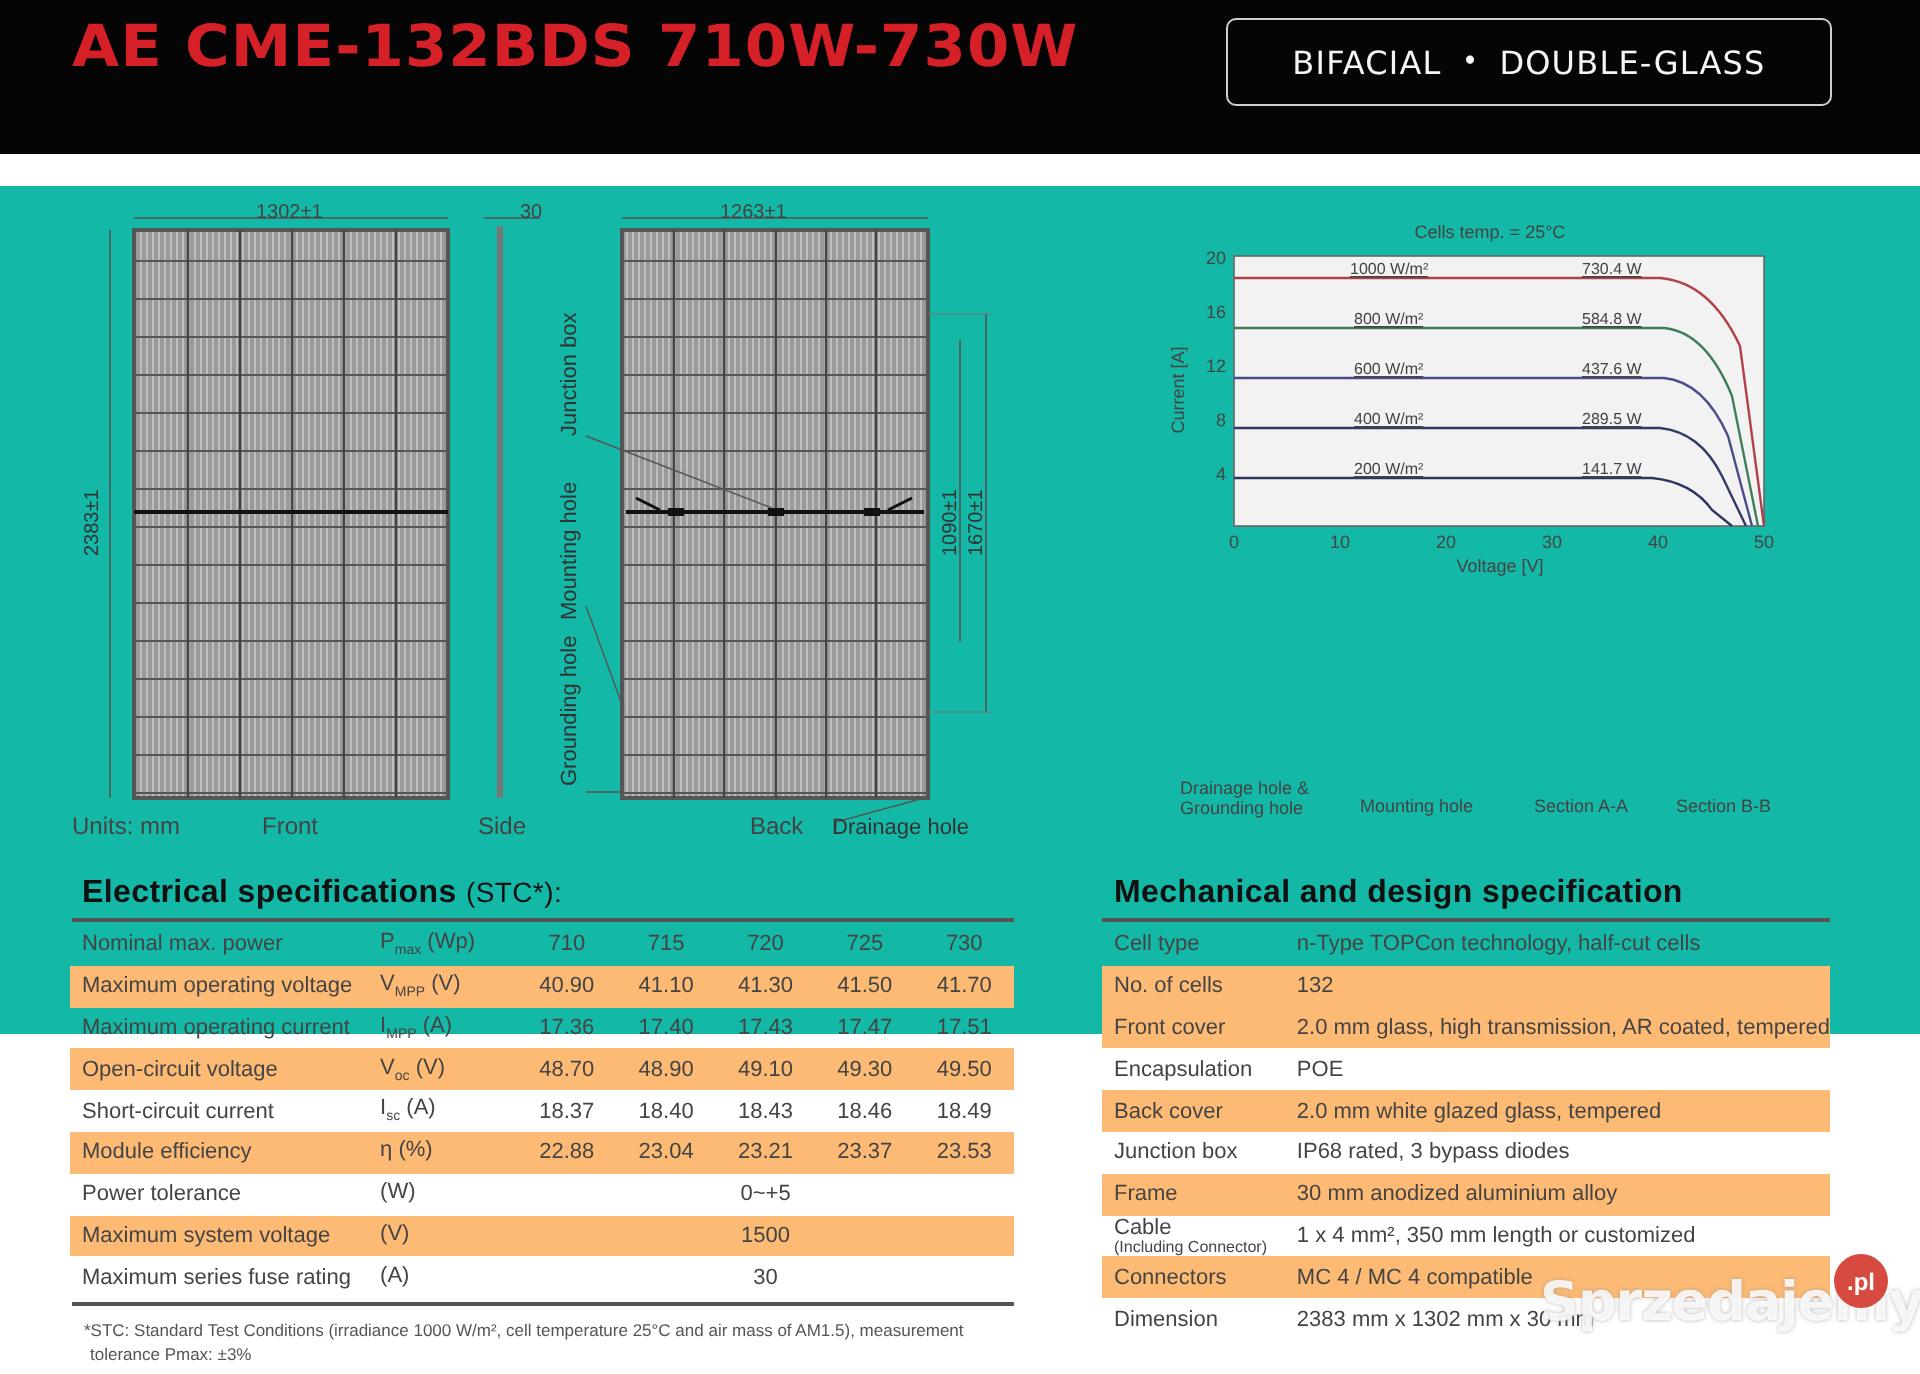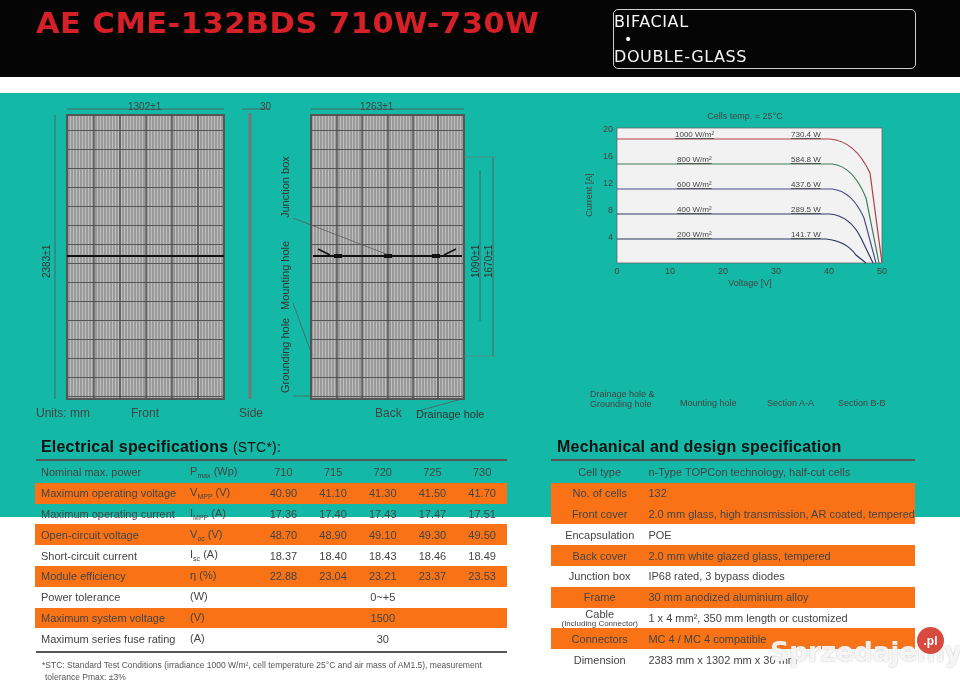--- a/index.html
+++ b/index.html
@@ -1,34 +1,34 @@
 <!DOCTYPE html>
 <html><head>
 <meta charset="utf-8">
 <style>
   * { box-sizing: border-box; margin: 0; padding: 0; }
   body { width: 960px; height: 687px; overflow: hidden; background: #ffffff; font-family: "Liberation Sans", sans-serif; color: #333; position: relative; }
   .header { position: absolute; left: 0; top: 0; width: 960px; height: 77px; background: #050505; }
   .title { position: absolute; left: 36px; top: 6px; font-family: "DejaVu Sans", sans-serif; font-weight: bold; font-size: 29px; color: #d62027; letter-spacing: 0.5px; transform: scaleX(1.05); transform-origin: left; }
   .subtitle { position: absolute; left: 36px; top: 40px; font-family: "DejaVu Sans", sans-serif; font-size: 13px; color: #f2f2f2; letter-spacing: 0.4px; }
-  .badge { position: absolute; left: 613px; top: 9px; width: 303px; height: 60px; border: 1.5px solid #cfcfcf; border-radius: 5px; color: #f5f5f5; font-family: "DejaVu Sans", sans-serif; font-size: 16px; display: flex; align-items: flex-start; justify-content: center; letter-spacing: 0.6px; flex-direction: column; }
+  .badge { position: absolute; left: 613px; top: 9px; width: 303px; height: 44px; border: 1.5px solid #cfcfcf; border-radius: 5px; color: #f5f5f5; font-family: "DejaVu Sans", sans-serif; font-size: 16px; display: flex; align-items: center; justify-content: center; letter-spacing: 0.6px; }
   .badge .dot { margin: 0 10px; font-size: 14px; }
   .drawings { position: absolute; left: 0; top: 93px; width: 960px; height: 424px; background: #14b8a6; }
   .dlabel { position: absolute; font-size: 12px; color: #444; }
   .vlabel { position: absolute; font-size: 11px; color: #333; transform: rotate(-90deg); transform-origin: left top; white-space: nowrap; }
   .section-title { position: absolute; font-size: 16px; font-weight: bold; color: #111; letter-spacing: 0.2px; }
   .section-title .light { font-weight: normal; font-size: 14px; }
   .rule { position: absolute; height: 2px; background: #555; }
   table { border-collapse: collapse; position: absolute; font-size: 11px; color: #444; }
   table td { height: 20.8px; padding: 0 0 0 6px; white-space: nowrap; }
-  table tr.shade td { background: #f97316; }
+  table tr.shade td { background: #fdba74; }
   .etab td.num { text-align: center; width: 48px; padding: 0; }
   .etab td.sym { width: 72px; }
   .etab td.lbl { width: 144px; }
-  .mtab td.lbl { width: 96px; text-align: center; }
+  .mtab td.lbl { width: 96px; }
   .mtab td.val { width: 266px; }
   sub { font-size: 7px; }
   .small { font-size: 8px; display: block; line-height: 8px; }
   .foot { position: absolute; left: 42px; top: 659px; font-size: 8.5px; color: #555; line-height: 12px; width: 470px; }
   .watermark { position: absolute; left: 770px; top: 636px; font-size: 27px; font-weight: bold; color: rgba(255,255,255,0.85); text-shadow: 0 0 2px rgba(150,150,150,0.7); font-family: "DejaVu Sans", sans-serif; letter-spacing: -0.5px; }
   .wm-pl { position: absolute; left: 917px; top: 627px; width: 27px; height: 27px; border-radius: 50%; background: #d64a3f; color: #fff; font-weight: bold; font-size: 12px; display: flex; align-items: center; justify-content: center; }
 </style>
 </head>
 <body>
 

